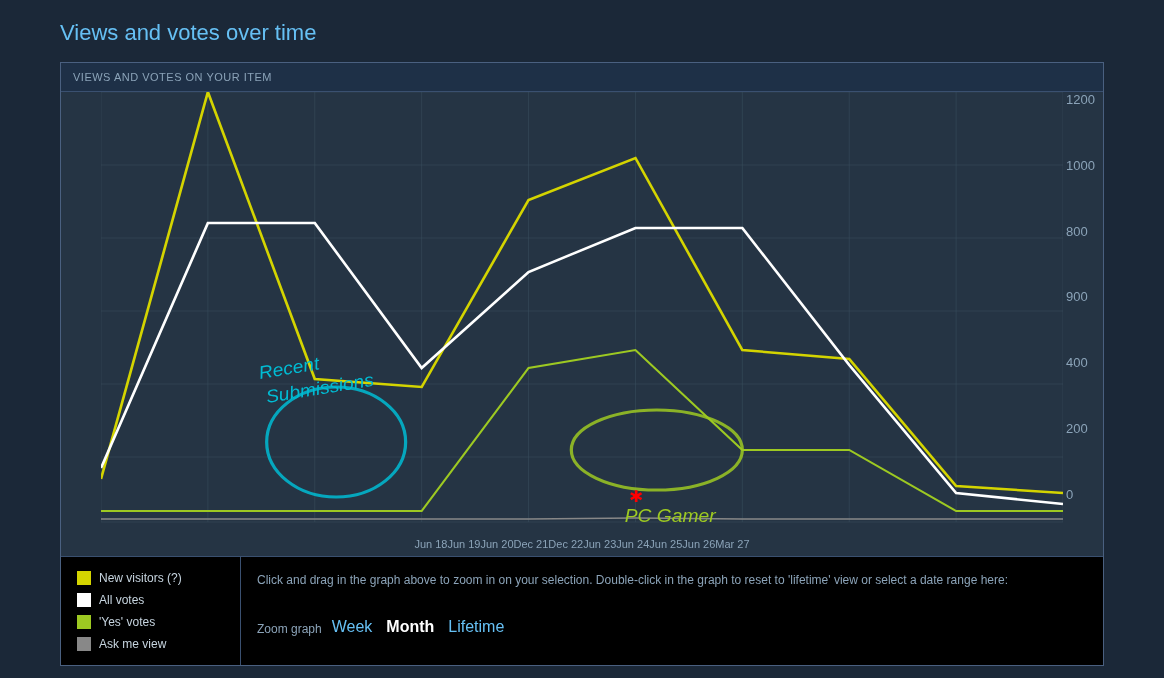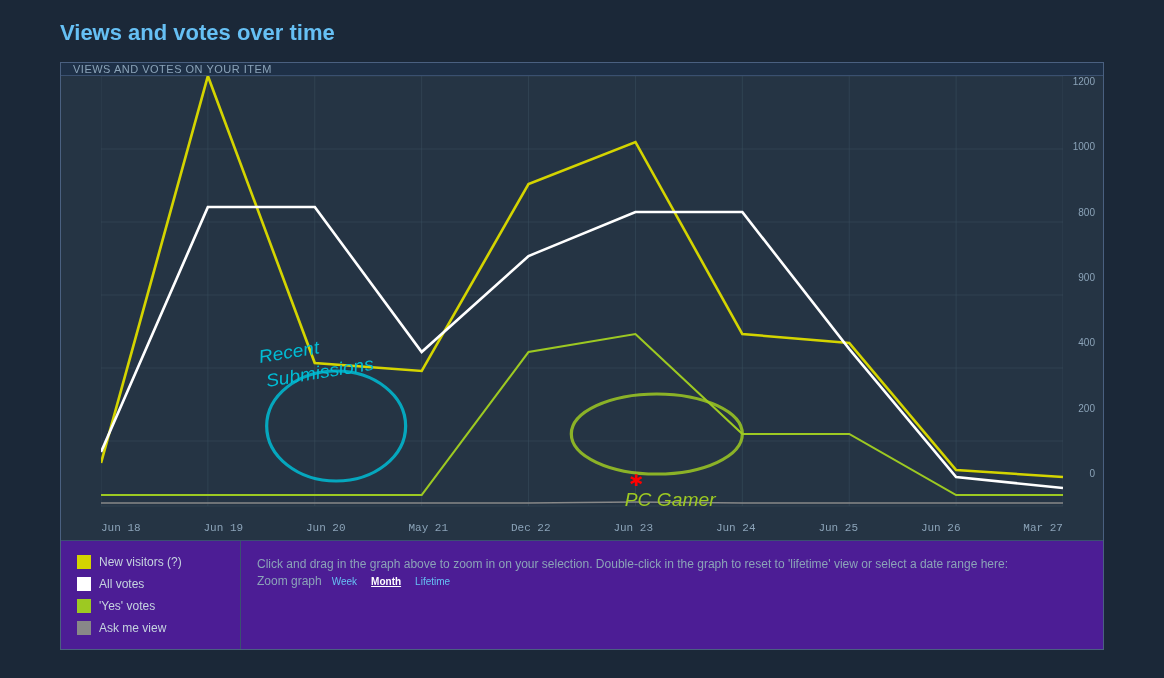--- a/index.html
+++ b/index.html
@@ -7,78 +7,76 @@
       background-color: #1b2838;
       font-family: Arial, sans-serif;
       color: #c6d4df;
       width: 1164px;
       min-height: 678px;
       padding: 20px 60px;
     }
     .page-title {
       color: #66c0f4;
       font-size: 22px;
-      font-weight: bold;
+      font-weight: normal;
       margin-bottom: 16px;
     }
     .chart-container {
       background: #2a3f5a;
       border: 1px solid #4a6080;
       padding: 0;
       width: 100%;
     }
     .chart-header {
       background: #1e3047;
-      padding: 0 12px;
+      padding: 8px 12px;
       font-size: 11px;
       color: #8ba3b8;
       letter-spacing: 0.5px;
       border-bottom: 1px solid #3a5070;
     }
     .chart-body {
       display: flex;
       flex-direction: column;
       background: #253444;
     }
     .chart-area {
       position: relative;
       height: 440px;
       background: #253444;
       overflow: hidden;
     }
     .y-axis-labels {
       position: absolute;
       right: 8px;
       top: 0;
-      bottom: 37px;
+      bottom: 30px;
       display: flex;
       flex-direction: column;
       justify-content: space-between;
-      font-size: 10px;
+      font-size: 13px;
       color: #8ba3b8;
       pointer-events: none;
-      align-items: flex-end;
     }
     .x-axis-labels {
       display: flex;
-      justify-content: space-between;
+      justify-content: center;
       padding: 6px 40px 6px 40px;
       font-size: 11px;
       color: #8ba3b8;
       background: #253444;
-      font-family: Liberation Mono, monospace;
     }
     .grid-lines {
       position: absolute;
       top: 0; left: 40px; right: 40px; bottom: 0;
       pointer-events: none;
     }
     .chart-footer {
       display: flex;
-      background: #4c1d95;
+      background: #000000;
       border-top: 1px solid #3a5070;
     }
     .legend {
       padding: 14px 16px;
       min-width: 180px;
       display: flex;
       flex-direction: column;
       gap: 8px;
       border-right: 1px solid #3a5070;
     }
@@ -99,40 +97,40 @@
       padding: 14px 16px;
       font-size: 12px;
       color: #8ba3b8;
     }
     .zoom-panel p {
       margin-bottom: 1px;
       line-height: 1.5;
     }
     .zoom-controls {
       display: flex;
-      align-items: center;
+      align-items: flex-end;
       gap: 6px;
     }
     .zoom-label {
       color: #8ba3b8;
       font-size: 12px;
     }
     .zoom-btn {
       color: #66c0f4;
-      font-size: 10px;
+      font-size: 16px;
       cursor: pointer;
       text-decoration: none;
       background: none;
       border: none;
       padding: 0 4px;
+      margin-top: 28px;
     }
     .zoom-btn.active {
       color: #fff;
       font-weight: bold;
-      text-decoration: underline;
     }
   </style>
 </head>
 <body>
 
 <h1 class="page-title">Views and votes over time</h1>
 
 <div class="chart-container">
   <div class="chart-header">VIEWS AND VOTES ON YOUR ITEM</div>
   <div class="chart-body">
@@ -188,21 +186,21 @@
         <span>400</span>
         <span>200</span>
         <span>0</span>
       </div>
     </div>
 
     <div class="x-axis-labels">
       <span>Jun 18</span>
       <span>Jun 19</span>
       <span>Jun 20</span>
-      <span>May 21</span>
+      <span>Dec 21</span>
       <span>Dec 22</span>
       <span>Jun 23</span>
       <span>Jun 24</span>
       <span>Jun 25</span>
       <span>Jun 26</span>
       <span>Mar 27</span>
     </div>
 
     <div class="chart-footer">
       <div class="legend">

